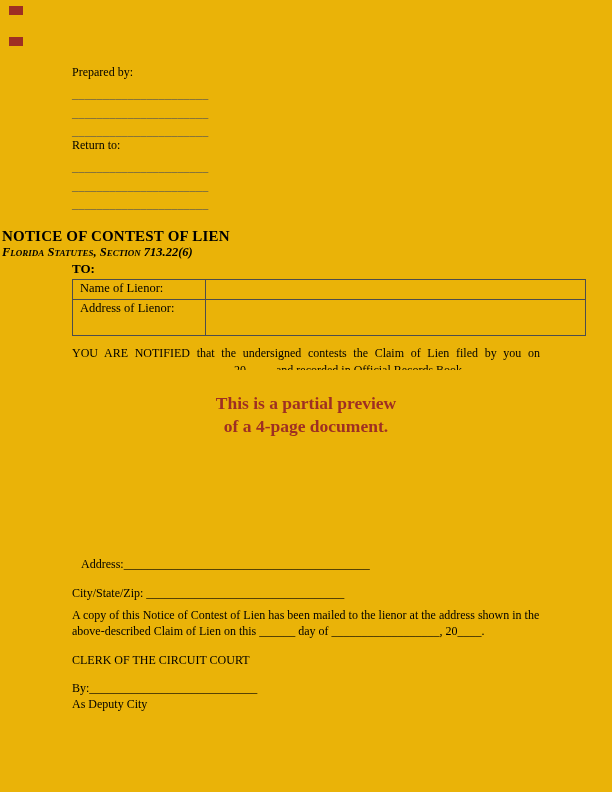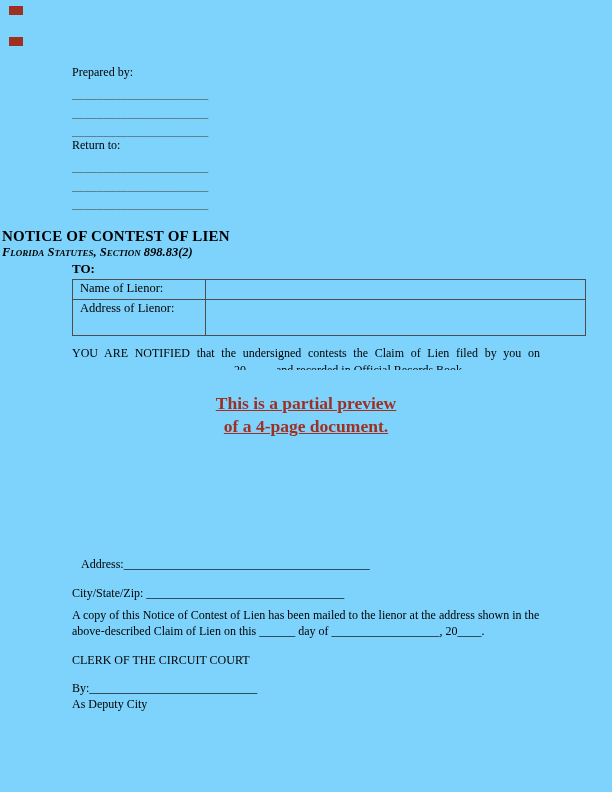--- a/index.html
+++ b/index.html
@@ -1,19 +1,19 @@
 <!DOCTYPE html>
 <html><head>
 <meta charset="utf-8">
 <style>
   html,body{margin:0;padding:0;background:#ffffff;}
   .page{
     position:relative;
     width:612px;height:792px;
-    background:#7dd3fc;
+    background:#eab308;
     font-family:"Liberation Serif","DejaVu Serif",serif;
     color:#000;
     overflow:hidden;
   }
   .abs{position:absolute;}
 
   
   .preview-mark{position:absolute;left:9px;width:14px;height:9px;background:#9E2F23;}
   .preview-mark.m1{top:6px;}
   .preview-mark.m2{top:37px;}
@@ -34,21 +34,21 @@
   .lien-table td{border:1px solid #4d4d4d;font-size:12.5px;padding:1px 7px;vertical-align:top;}
   .lien-table .label-col{width:118px;}
   .lien-table tr.row-name td{height:17px;}
   .lien-table tr.row-addr td{height:33px;}
 
   
   .notified{left:72px;top:346px;width:468px;font-size:12px;line-height:15.5px;text-align:justify;text-align-last:justify;}
   .clipped-line{left:72px;top:362px;width:480px;height:8px;overflow:hidden;font-size:12px;line-height:16px;white-space:nowrap;}
 
   
-  .preview-note{left:0;top:392px;width:612px;text-align:center;color:#9E2F23;font-size:17.5px;font-weight:bold;line-height:23px;text-decoration:underline;}
+  .preview-note{left:0;top:392px;width:612px;text-align:center;color:#9E2F23;font-size:17.5px;font-weight:bold;line-height:23px;}
 
   
   .line-12{font-size:12px;line-height:16px;white-space:nowrap;}
   .addr-line{left:72px;top:556px;margin-left:9px;}
   .city-line{left:72px;top:585px;}
   .mailed{left:72px;top:608px;width:478px;font-size:12px;line-height:15.5px;}
   .clerk-line{left:72px;top:652px;}
   .by-line{left:72px;top:680px;}
   .deputy-line{left:72px;top:696px;}
 </style>
@@ -69,21 +69,21 @@
 
   <div class="abs addr-block" style="top:137px;">
     <div class="block-label">Return to:</div>
     <div class="blank-line">______________________</div>
     <div class="blank-line">______________________</div>
     <div class="blank-line">______________________</div>
   </div>
 
   <div class="abs title-block">
     <div class="doc-title">NOTICE OF CONTEST OF LIEN</div>
-    <div class="doc-statute">Florida Statutes, Section 898.83(2)</div>
+    <div class="doc-statute">Florida Statutes, Section 713.22(6)</div>
   </div>
 
   <div class="abs to-label">TO:</div>
 
   <table class="abs lien-table">
     <tbody>
         <tr class="row-name">
       <td class="label-col">Name of Lienor:</td>
       <td></td>
     </tr>

